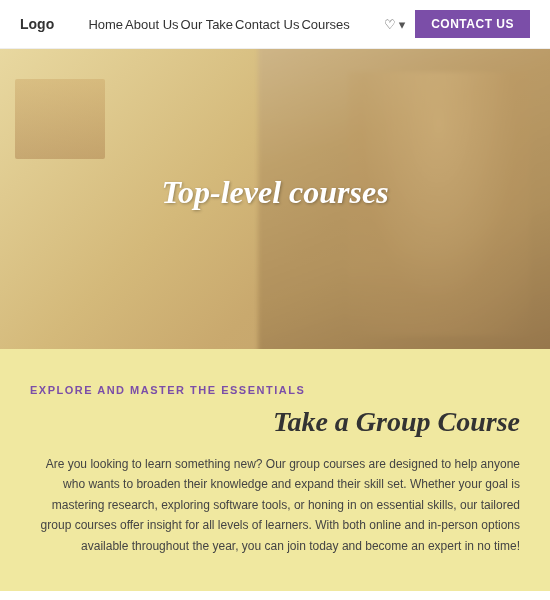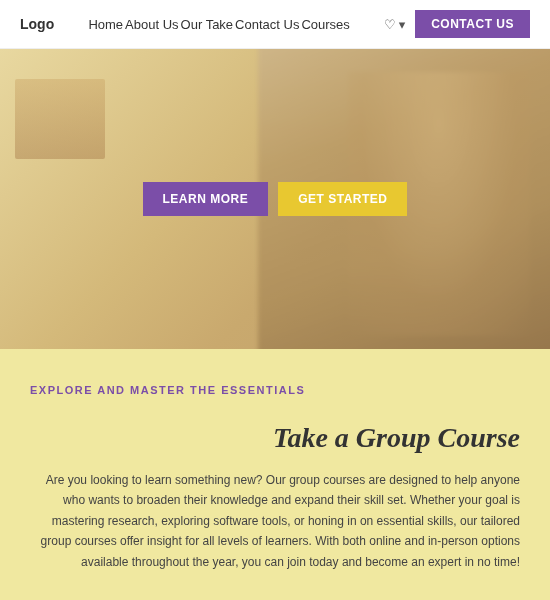--- a/index.html
+++ b/index.html
@@ -172,21 +172,21 @@
       background: #f0e8a0;
       padding: 35px 30px;
     }
     .section-tag {
       font-size: 11px;
       color: #7b4ea8;
       letter-spacing: 1.5px;
       text-transform: uppercase;
       font-family: Arial, sans-serif;
       font-weight: bold;
-      margin-bottom: 26px;
+      margin-bottom: 10px;
     }
     .section-title {
       font-size: 28px;
       color: #333;
       font-family: Georgia, serif;
       font-style: italic;
       margin-bottom: 16px;
       text-align: right;
     }
     .section-body {
@@ -224,24 +224,21 @@
   </div>
 </nav>
 
 <section class="hero">
   <div class="hero-bg"></div>
   <div class="shelf-decor"></div>
   <div class="hero-overlay">
     <div class="hero-person"></div>
   </div>
   <div class="hero-content">
-    <div class="hero-buttons">
-      <button class="btn-learn">LEARN MORE</button>
-      <button class="btn-started">GET STARTED</button>
-    </div>
+    <h1 class="hero-title">Top-level courses</h1>
   </div>
 </section>
 
 <section class="group-course-section">
   <p class="section-tag">EXPLORE AND MASTER THE ESSENTIALS</p>
   <h2 class="section-title">Take a Group Course</h2>
   <p class="section-body">Are you looking to learn something new? Our group courses are designed to help anyone who wants to broaden their knowledge and expand their skill set. Whether your goal is mastering research, exploring software tools, or honing in on essential skills, our tailored group courses offer insight for all levels of learners. With both online and in-person options available throughout the year, you can join today and become an expert in no time!</p>
 </section>
 
 <section class="our-courses-section">

